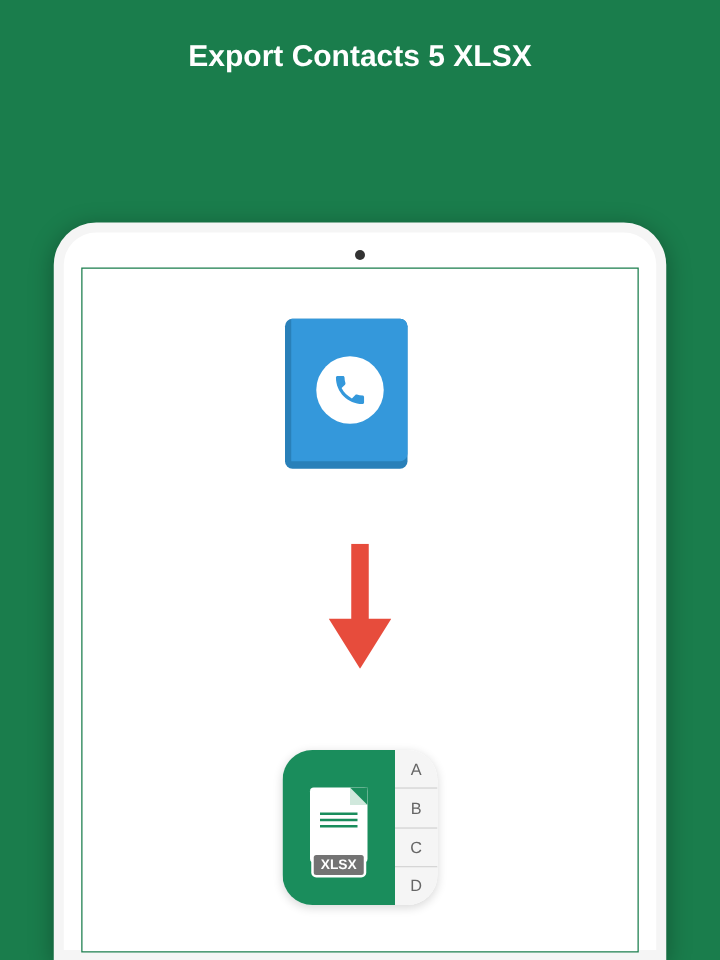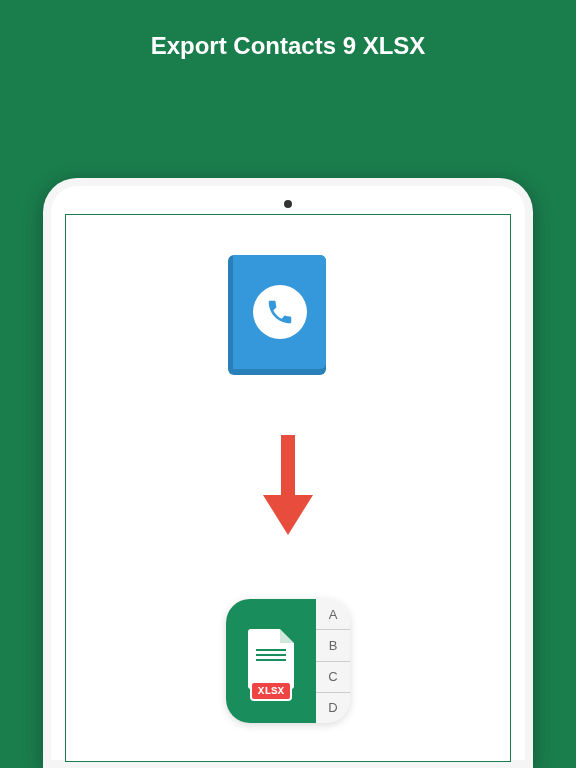--- a/index.html
+++ b/index.html
@@ -171,35 +171,34 @@
       right: 8px;
     }
     .file-line {
       height: 2px;
       background: #1a8d5c;
       margin-bottom: 3px;
     }
     .xlsx-label {
       position: absolute;
       bottom: 24px;
-      background: #ef4444;
+      background: #737373;
       color: white;
       font-size: 11px;
       font-weight: bold;
       padding: 2px 6px;
       border-radius: 2px;
       box-shadow: 0 0 0 2px white;
-      font-family: Liberation Mono, monospace;
     }
   </style>
 </head>
 <body>
 
 <div class="header">
-  <div class="title">Export Contacts 9 XLSX</div>
+  <div class="title">Export Contacts 5 XLSX</div>
 </div>
 
 <div class="device">
   <div class="device-inner">
     <div class="camera"></div>
     <div class="screen">
 
       <div class="contacts-icon">
         <div class="tab tab-teal"></div>
         <div class="tab tab-red"></div>

